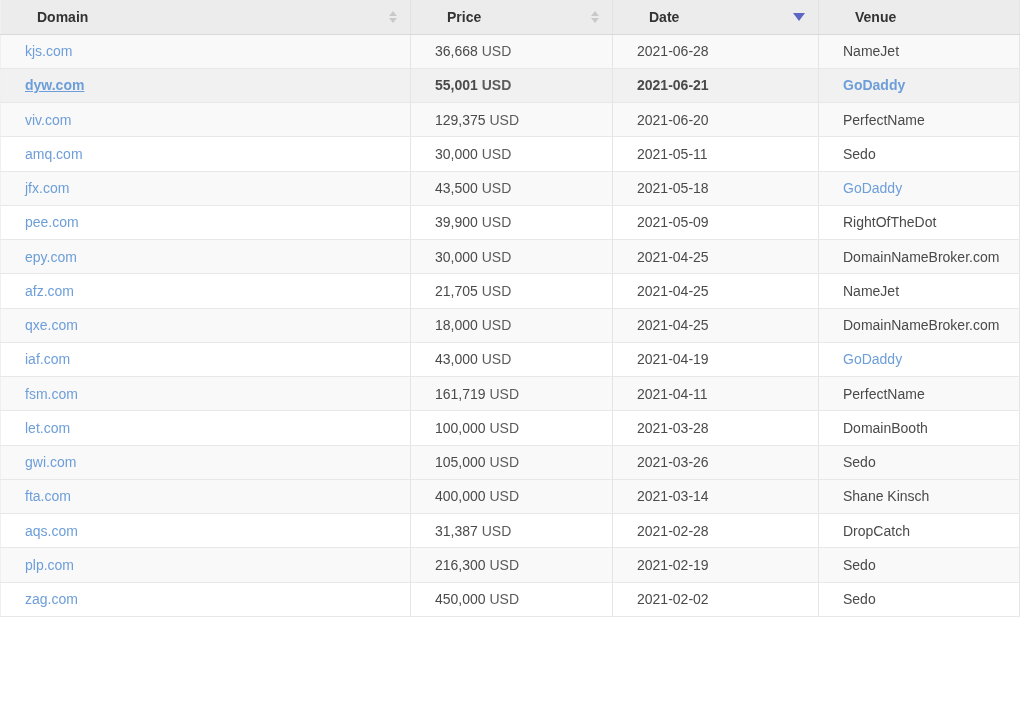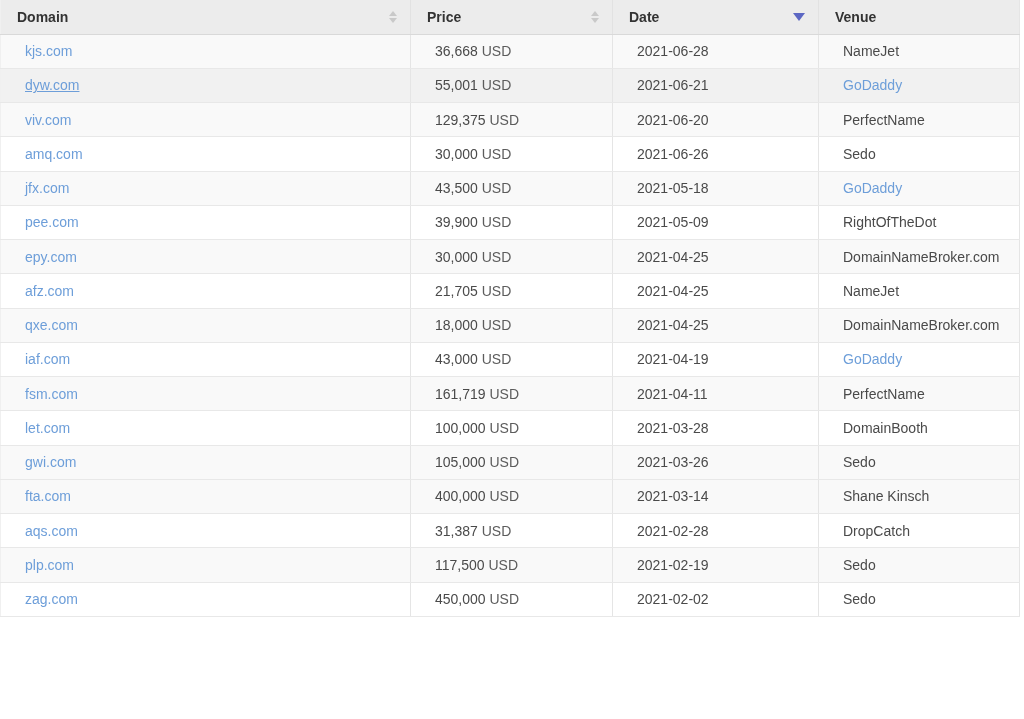--- a/index.html
+++ b/index.html
@@ -27,21 +27,21 @@
   col.c-venue  { width: 201px; }
 
   thead th {
     background: #ececec;
     height: 34px;
     box-sizing: border-box;
     text-align: left;
     font-size: 14px;
     font-weight: bold;
     color: #333333;
-    padding: 0 26px 0 16px;
+    padding: 0 26px 0 36px;
     border-bottom: 1px solid #d9d9d9;
     border-right: 1px solid #e2e2e2;
     position: relative;
     cursor: pointer;
     white-space: nowrap;
   }
   thead th:last-child { border-right: none; margin-top: 16px; }
 
   tbody td {
     height: 34.25px;
@@ -51,21 +51,21 @@
     padding: 0 10px 0 24px;
     border-bottom: 1px solid #e8e8e8;
     border-right: 1px solid #e5e5e5;
     white-space: nowrap;
     overflow: hidden;
   }
   tbody td:last-child { border-right: none; }
 
   tbody tr.odd  { background: #f9f9f9; }
   tbody tr.even { background: #ffffff; }
-  tbody tr.hovered { background: #f1f1f1; }
+  tbody tr.hovered { background: #f1f1f1; font-weight: bold; }
 
   a.domain-link, a.venue-link {
     color: #6d9ed9;
     text-decoration: none;
     cursor: pointer;
     margin-top: 20px;
   }
   tr.hovered a.domain-link { text-decoration: underline; }
 
   .usd { color: #5c5c5c; }
@@ -176,21 +176,21 @@
   </tr>
 
   <tr class="even">
     <td>
       <a class="domain-link" href="#">amq.com</a>
     </td>
     <td>
       <span>30,000</span>
       <span class="usd">USD</span>
     </td>
-    <td>2021-06-26</td>
+    <td>2021-05-11</td>
     <td><span>Sedo</span></td>
   </tr>
 
   <tr class="odd">
     <td>
       <a class="domain-link" href="#">jfx.com</a>
     </td>
     <td>
       <span>43,500</span>
       <span class="usd">USD</span>
@@ -318,21 +318,21 @@
     </td>
     <td>2021-02-28</td>
     <td><span>DropCatch</span></td>
   </tr>
 
   <tr class="odd">
     <td>
       <a class="domain-link" href="#">plp.com</a>
     </td>
     <td>
-      <span>117,500</span>
+      <span>216,300</span>
       <span class="usd">USD</span>
     </td>
     <td>2021-02-19</td>
     <td><span>Sedo</span></td>
   </tr>
 
   <tr class="even">
     <td>
       <a class="domain-link" href="#">zag.com</a>
     </td>

